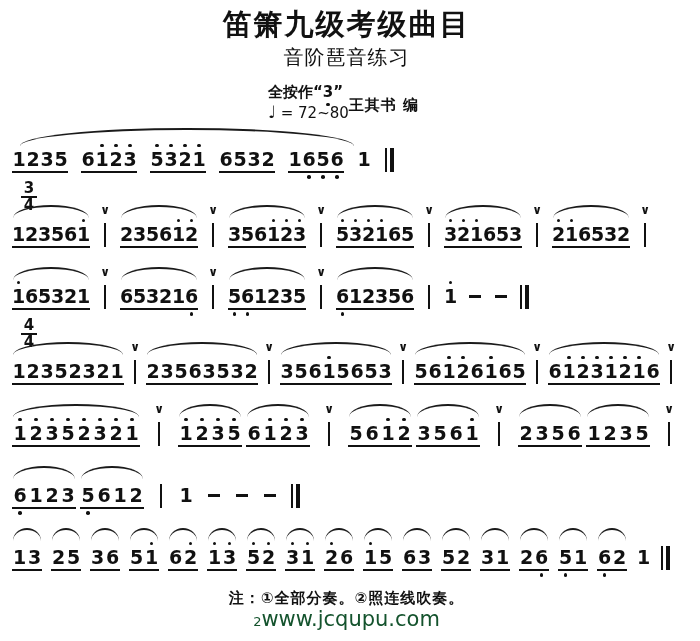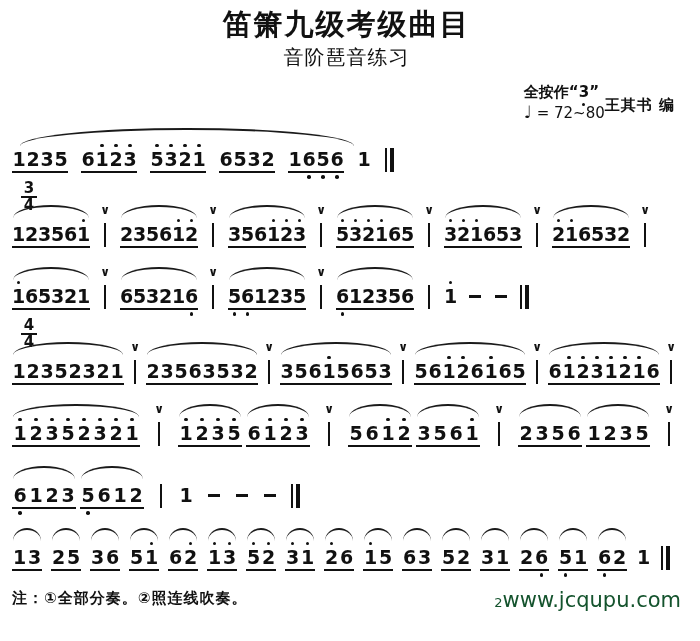--- a/index.html
+++ b/index.html
@@ -1,20 +1,20 @@
 <!DOCTYPE html>
 <html><head>
 <meta charset="utf-8">
 <style>
   html,body{margin:0;padding:0;background:#fff;}
   body{width:700px;height:641px;overflow:hidden;font-family:"DejaVu Sans",sans-serif;color:#111;}
   .page{padding:6px 19px 0 12px;position:relative;}
   .title{font-size:29px;font-weight:700;text-align:center;line-height:36px;letter-spacing:2px;}
   .subtitle{font-size:20px;font-weight:400;text-align:center;line-height:26px;margin-top:2px;letter-spacing:1px;}
-  .meta{display:flex;justify-content:flex-end;align-items:flex-start;margin-top:12px;margin-bottom:2px;}
+  .meta{display:flex;justify-content:center;align-items:flex-start;margin-top:12px;margin-bottom:2px;}
   .meta-left{font-size:15px;font-weight:700;line-height:20px;}
   .fing-note{position:relative;display:inline-block;}
   .fing-note .under-dot{position:absolute;left:50%;bottom:-4px;width:3.5px;height:3.5px;margin-left:-2px;border-radius:50%;background:#111;}
   .tempo{font-weight:400;font-size:15px;}
   .tempo .q{font-size:17px;}
   .author{font-size:15px;font-weight:700;margin-top:14px;margin-right:6px;letter-spacing:1px;}
 
   
   #score{margin-top:6px;}
   .music-line{display:flex;align-items:flex-start;position:relative;margin-bottom:11px;}
@@ -46,21 +46,21 @@
   
   .l1{--nw:14px;} .l1 .cell{margin-right:13px;}
   .l2,.l3{--nw:13px;} .l2 .cell,.l3 .cell{margin-right:10px;}
   .l4{--nw:14px;} .l4 .cell{margin-right:6px;}
   .l5{--nw:16px;} .l5 .cell{margin-right:14px;}
   .l6{--nw:16px;} .l6 .cell{margin-right:12px;}
   .l7{--nw:15px;} .l7 .cell{margin-right:9px;}
   .music-line .cell:last-child{margin-right:0;}
   .cell.joined{margin-right:4px !important;}
 
-  .footer{display:flex;justify-content:space-between;align-items:flex-start;margin-top:2px;}
+  .footer{display:flex;justify-content:space-between;align-items:center;margin-top:2px;flex-direction:column;}
   .footnote{font-size:15px;font-weight:700;letter-spacing:1px;}
   .watermark{font-size:21px;color:#14532d;line-height:22px;}
   .watermark .wm2{font-size:13px;vertical-align:baseline;}
 </style>
 </head>
 <body>
 
 <div class="page">
   <div class="title">笛箫九级考级曲目</div>
   <div class="subtitle">音阶琶音练习</div>

